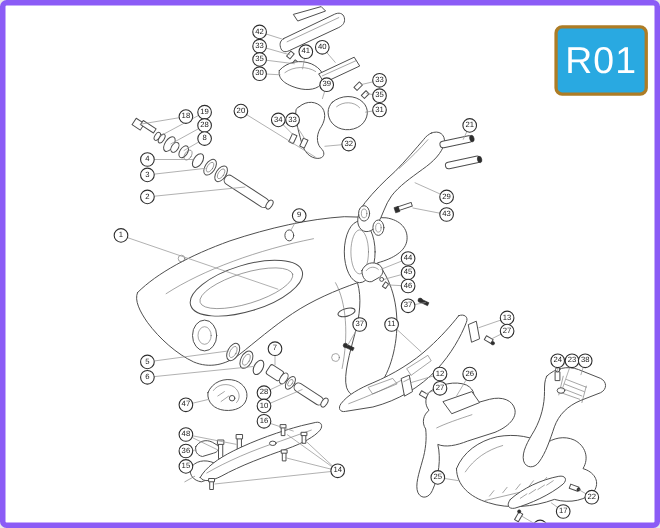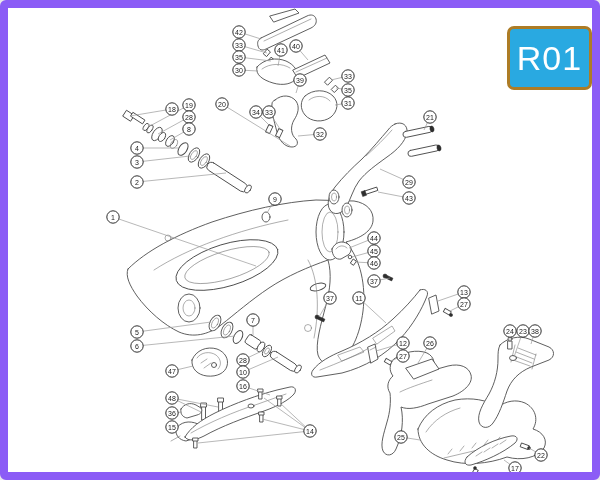--- a/index.html
+++ b/index.html
@@ -1,17 +1,17 @@
 <!DOCTYPE html>
 <html><head>
 <meta charset="utf-8">
 <style>
   html,body{margin:0;padding:0;background:#e9e9e9;font-family:"Liberation Sans",sans-serif;}
   .stage{position:relative;width:600px;height:480px;box-sizing:border-box;
-         background:#ffffff;border:8px solid #8b5cf6;border-radius:6px;overflow:hidden;}
+         background:#ffffff;border:5px solid #8b5cf6;border-radius:6px;overflow:hidden;}
   svg{position:absolute;left:0;top:0;}
   
   .p{fill:#ffffff;stroke:#4d4d4d;stroke-width:0.9;stroke-linejoin:round;stroke-linecap:round;}
   .thin{fill:none;stroke:#6a6a6a;stroke-width:0.55;stroke-linejoin:round;stroke-linecap:round;}
   .ring{fill:none;stroke:#4d4d4d;stroke-width:1;}
   .dark{fill:#2e2e2e;stroke:#2e2e2e;stroke-width:0.5;}
   .leader{stroke:#9a9a9a;stroke-width:0.7;}
   .callout-circle{fill:#ffffff;stroke:#2e2e2e;stroke-width:1;}
   .callout-text{font:7px "Liberation Sans",sans-serif;fill:#1a1a1a;text-anchor:middle;}
   

